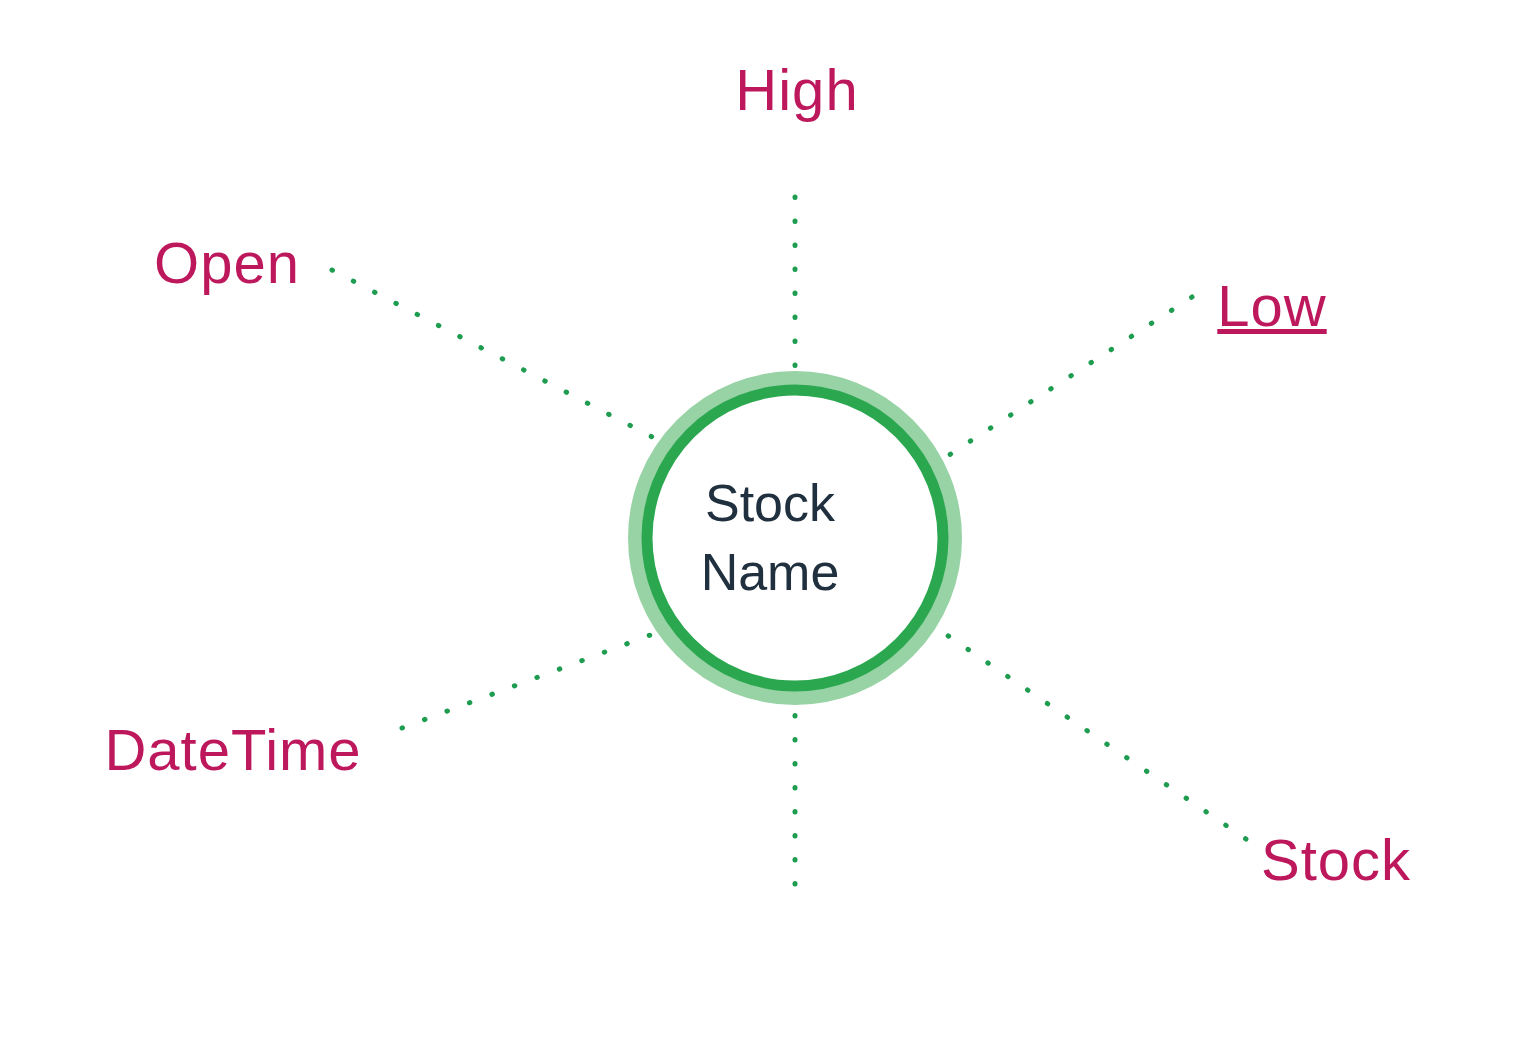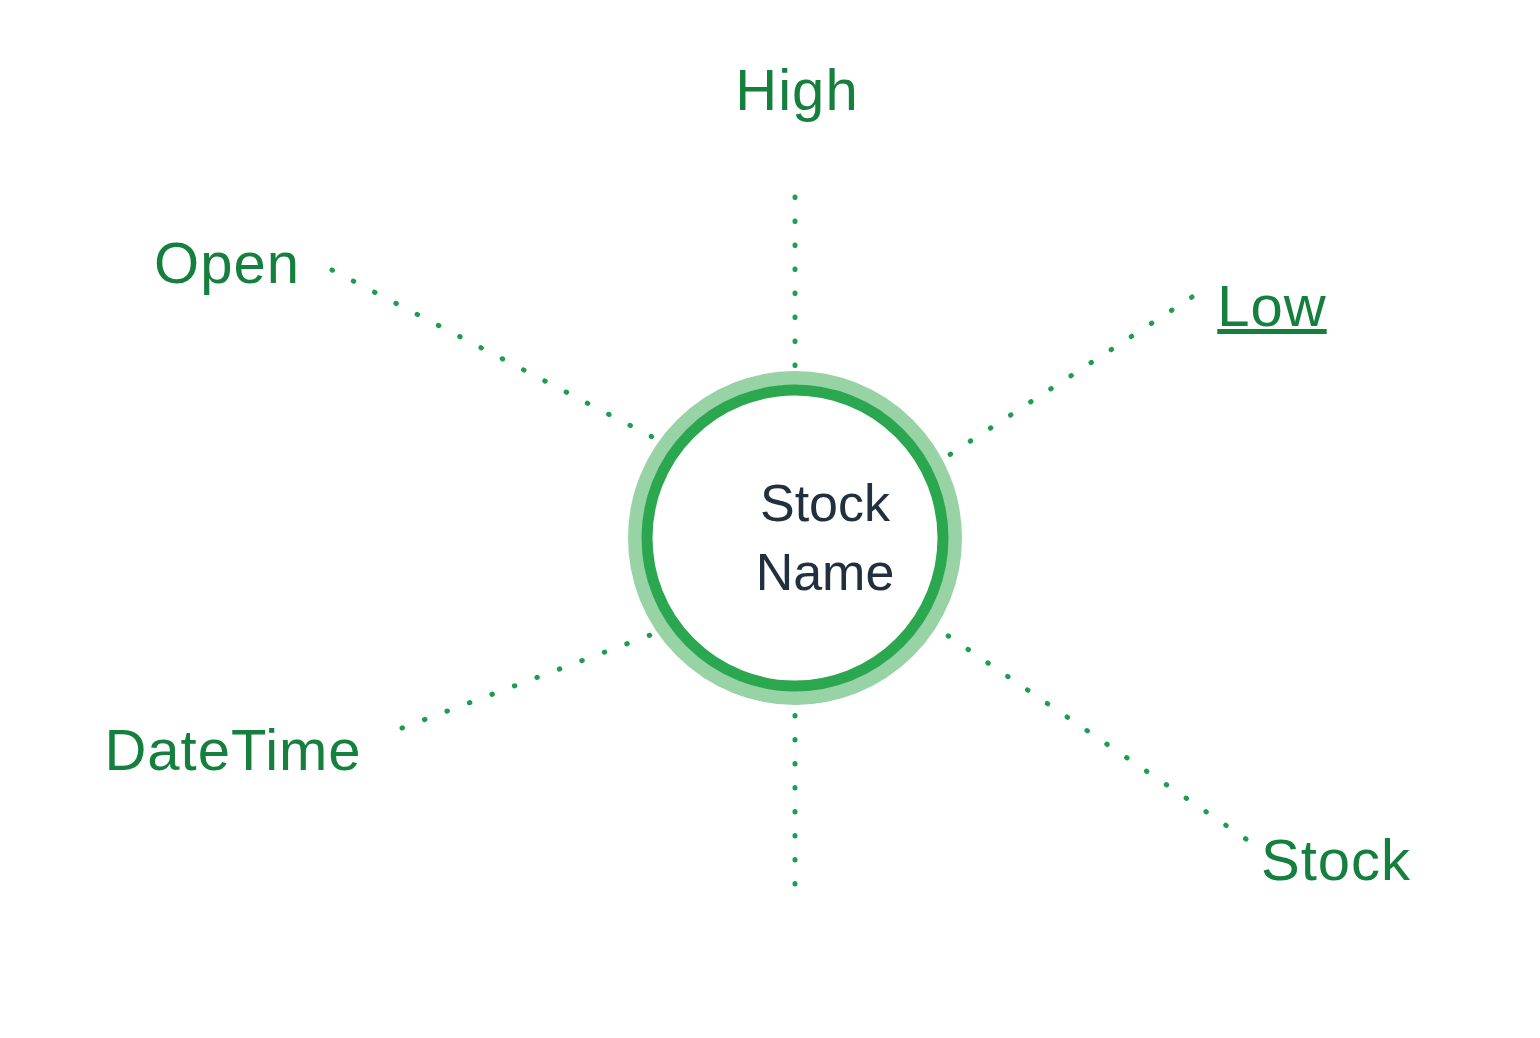--- a/index.html
+++ b/index.html
@@ -19,28 +19,28 @@
     position: absolute;
     left: 0;
     top: 0;
     display: block;
   }
   .spoke-label {
     position: absolute;
     transform: translate(-50%, -50%);
     font-size: 58px;
     font-weight: 300;
-    color: #15803d;
+    color: #be185d;
     letter-spacing: 1px;
     white-space: nowrap;
     line-height: 1;
   }
   .center-label {
     position: absolute;
-    left: 825px;
+    left: 770px;
     top: 538px;
     transform: translate(-50%, -50%);
     width: 190px;
     text-align: center;
     font-size: 52px;
     line-height: 1.32;
     font-weight: 400;
     color: #20303e;
   }
   .lbl-high     { left: 797px;  top: 90px;  }

